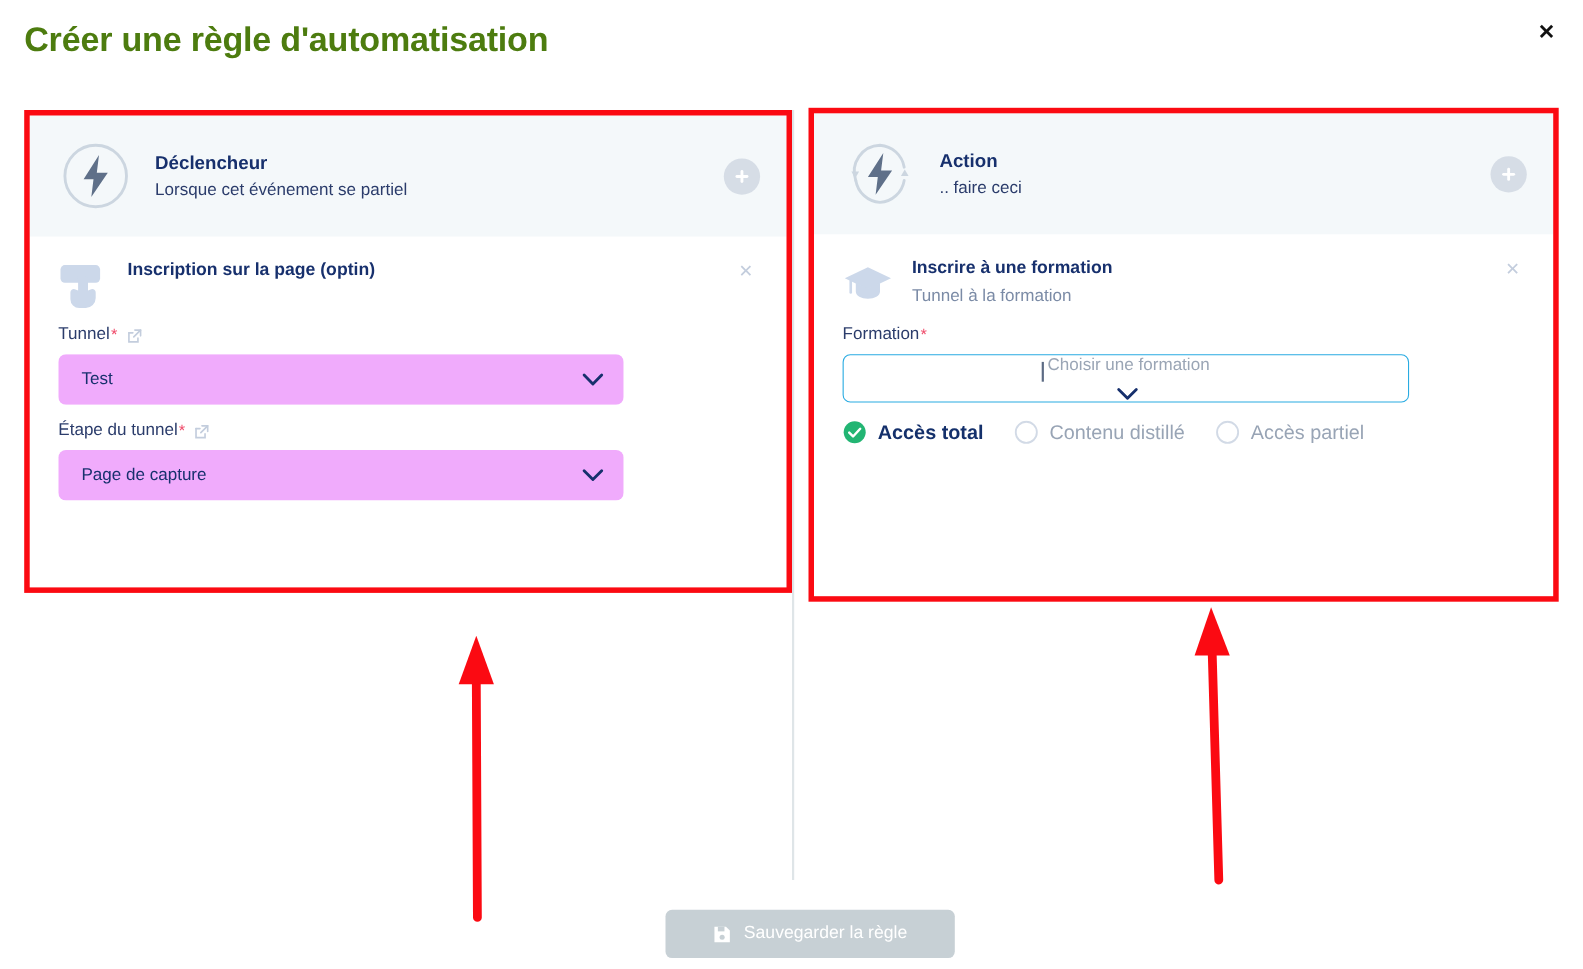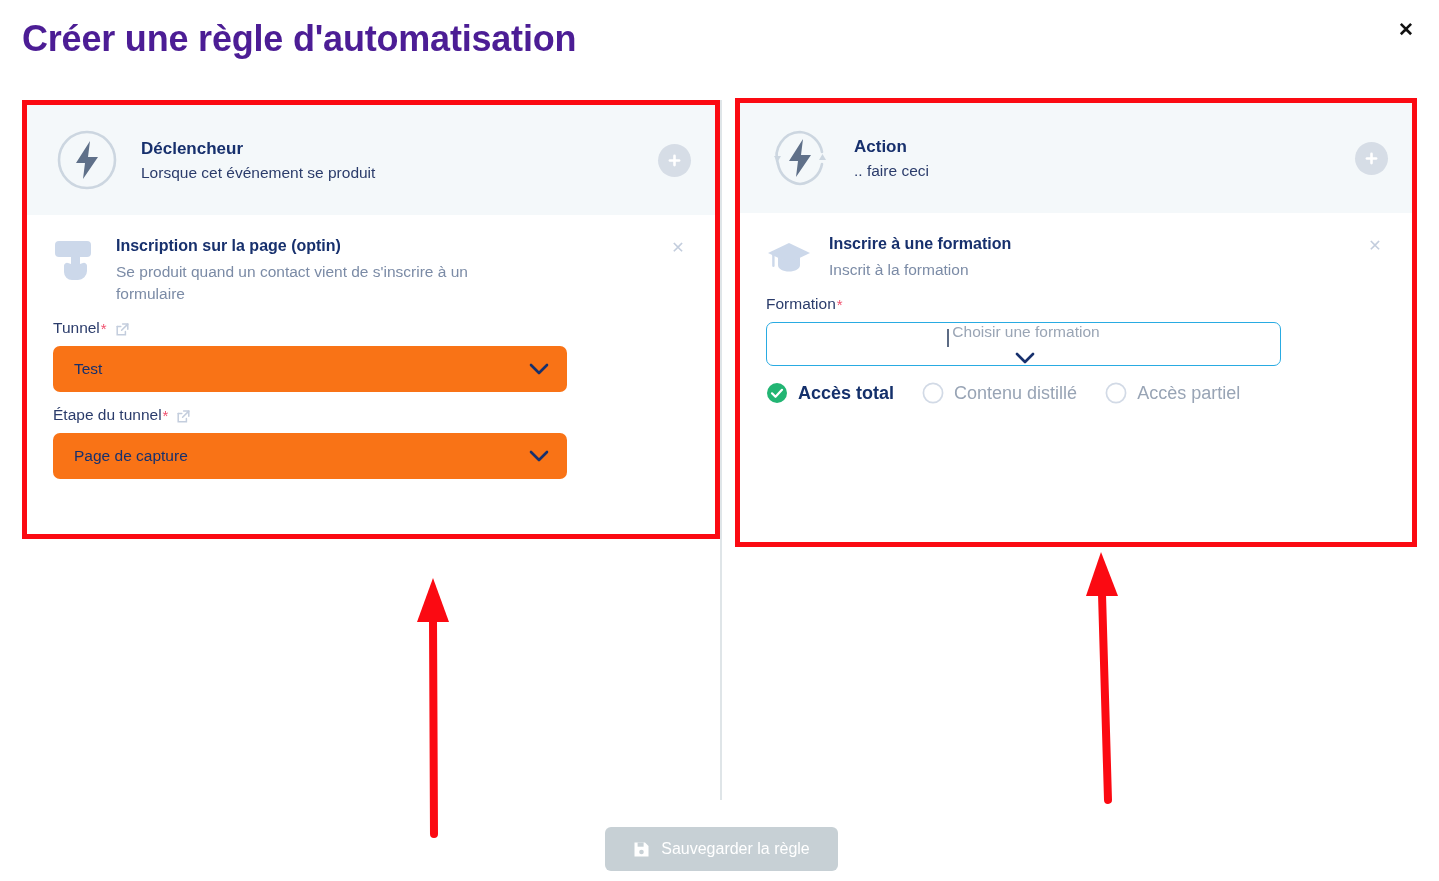--- a/index.html
+++ b/index.html
@@ -10,23 +10,23 @@
     font-family: "Liberation Sans", sans-serif;
     position: relative;
     overflow: hidden;
     color: #1f3864;
   }
 
   
   #page-title {
     position: absolute;
     left: 22px; top: 18px;
-    font-size: 36px;
+    font-size: 31px;
     font-weight: bold;
-    color: #4c1d95;
+    color: #4d7c0f;
     letter-spacing: -0.2px;
   }
   #close-modal {
     position: absolute;
     right: 20px; top: 16px;
     width: 26px; height: 26px;
     display: flex; align-items: center; justify-content: center;
     font-size: 19px;
     font-weight: bold;
     color: #111111;
@@ -153,21 +153,21 @@
     margin-top: 14px;
   }
   .req-star { color: #f0506e; margin-left: 1px; font-size: 15px; }
   .ext-link-icon { margin-left: 8px; display: inline-flex; }
   .ext-link-icon svg { display: block; }
 
   
   .select {
     height: 46px;
     border-radius: 7px;
-    background: #f97316;
+    background: #f0abfc;
     display: flex;
     align-items: center;
     padding: 0 17px 0 20px;
     font-size: 15.5px;
     color: #17306d;
     cursor: pointer;
     position: relative;
     border: 1px solid transparent;
   }
   .select .value { flex: 1 1 auto; }
@@ -214,21 +214,21 @@
 
   
   #arrow-left, #arrow-right { position: absolute; z-index: 6; pointer-events: none; }
   #arrow-left { left: 400px; top: 570px; width: 70px; height: 275px; }
   #arrow-right { left: 1070px; top: 544px; width: 70px; height: 265px; }
 
   
   #save-button {
     position: absolute;
     left: 605px; top: 827px;
-    width: 233px; height: 44px;
+    width: 263px; height: 44px;
     background: #c7d0d5;
     border: none;
     border-radius: 6px;
     display: flex;
     align-items: center;
     justify-content: center;
     gap: 11px;
     color: #ffffff;
     font-size: 16px;
     font-family: "Liberation Sans", sans-serif;
@@ -248,21 +248,21 @@
 
   <div class="card-header">
     <div class="header-icon">
       <svg viewBox="0 0 64 64">
         <circle cx="32" cy="32" r="28" fill="none" stroke="#ccd6e0" stroke-width="2.6"></circle>
         <path d="M35 13 L21 35 L30 35 L28 51 L43 29 L33 29 Z" fill="#5f7089"></path>
       </svg>
     </div>
     <div class="header-texts">
       <div class="header-title">Déclencheur</div>
-      <div class="header-sub">Lorsque cet événement se produit</div>
+      <div class="header-sub">Lorsque cet événement se partiel</div>
     </div>
     <div class="plus-button">
       <span>
         <svg width="17" height="17" viewBox="0 0 17 17">
           <rect x="7.2" y="2.6" width="2.6" height="11.8" rx="1.3" fill="#ffffff"></rect>
           <rect x="2.6" y="7.2" width="11.8" height="2.6" rx="1.3" fill="#ffffff"></rect>
         </svg>
       </span>
     </div>
   </div>
@@ -271,21 +271,20 @@
 
     <div class="block-head">
       <div class="block-icon">
         <svg width="46" height="42" viewBox="0 0 46 42">
           <rect x="2" y="2" width="36" height="16" rx="4" fill="#ccd8ea"></rect>
           <path d="M18 12 h6 a3 3 0 0 1 3 3 v10 l3 -1 a3 3 0 0 1 4 3 v5 a9 9 0 0 1 -9 9 h-6 a8 8 0 0 1 -8 -8 v-6 a3 3 0 0 1 4 -3 l3 1 v-10 a3 3 0 0 1 0 -3 z" fill="#ccd8ea"></path>
         </svg>
       </div>
       <div class="block-texts">
         <div class="block-title">Inscription sur la page (optin)</div>
-        <div class="block-desc">Se produit quand un contact vient de s'inscrire à un formulaire</div>
       </div>
       <div class="block-close">✕</div>
     </div>
 
     <div class="field-label">
       <span>Tunnel</span>
       <span class="req-star">*</span>
       <span class="ext-link-icon">
         <svg width="15" height="15" viewBox="0 0 15 15">
           <path d="M2.2 4.6 v8.2 h8.2 v-3.4" fill="none" stroke="#c3cddd" stroke-width="1.5" stroke-linecap="round"></path>
@@ -359,21 +358,21 @@
     <div class="block-head">
       <div class="block-icon">
         <svg width="46" height="42" viewBox="0 0 46 42">
           <path d="M23 6 L44 16 L23 26 L2 16 Z" fill="#ccd8ea"></path>
           <path d="M12 20 v8 c0 4 5 6.5 11 6.5 s11 -2.5 11 -6.5 v-8 l-11 5.2 z" fill="#ccd8ea"></path>
           <rect x="6.2" y="17" width="2.4" height="13" rx="1.2" fill="#ccd8ea"></rect>
         </svg>
       </div>
       <div class="block-texts">
         <div class="block-title">Inscrire à une formation</div>
-        <div class="block-desc">Inscrit à la formation</div>
+        <div class="block-desc">Tunnel à la formation</div>
       </div>
       <div class="block-close">✕</div>
     </div>
 
     <div class="field-label">
       <span>Formation</span>
       <span class="req-star">*</span>
     </div>
     <div class="select focused">
       <span class="value"><span class="caret-bar"></span>Choisir une formation</span>

